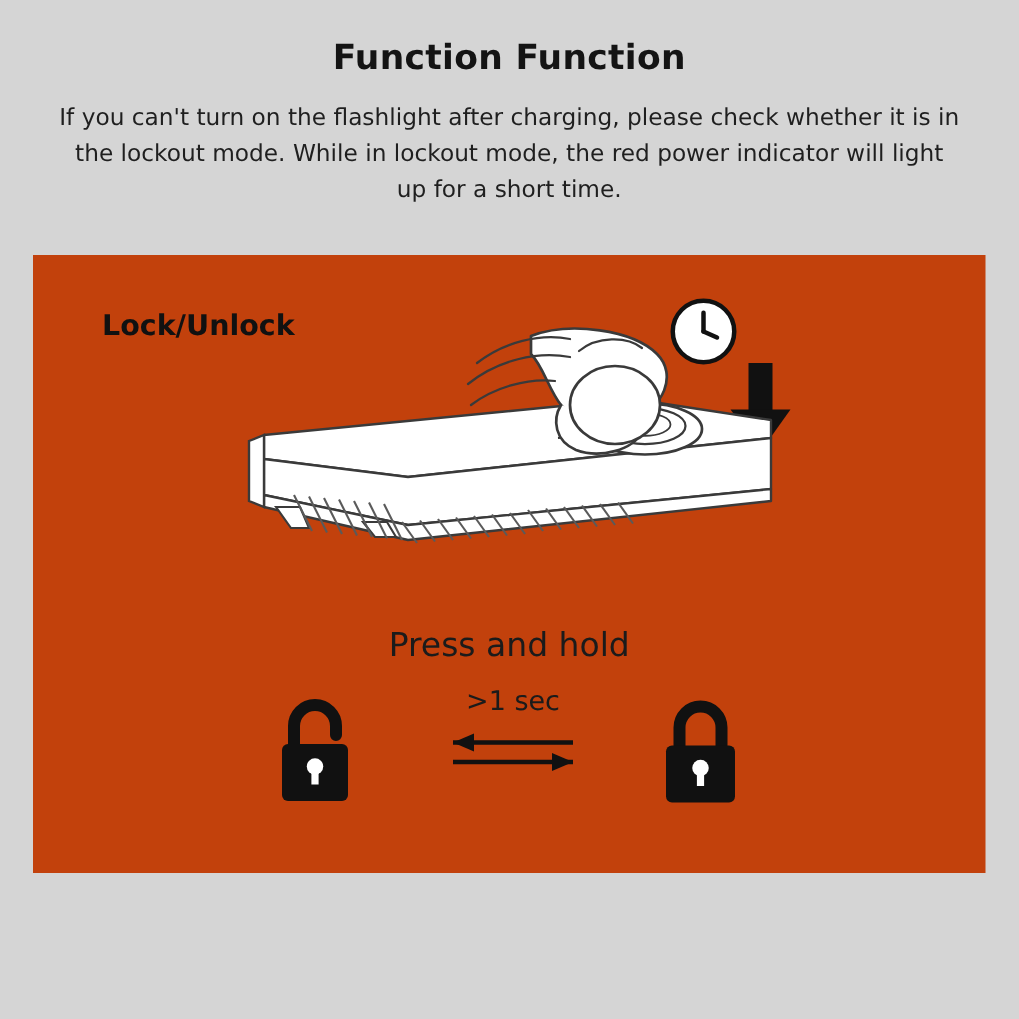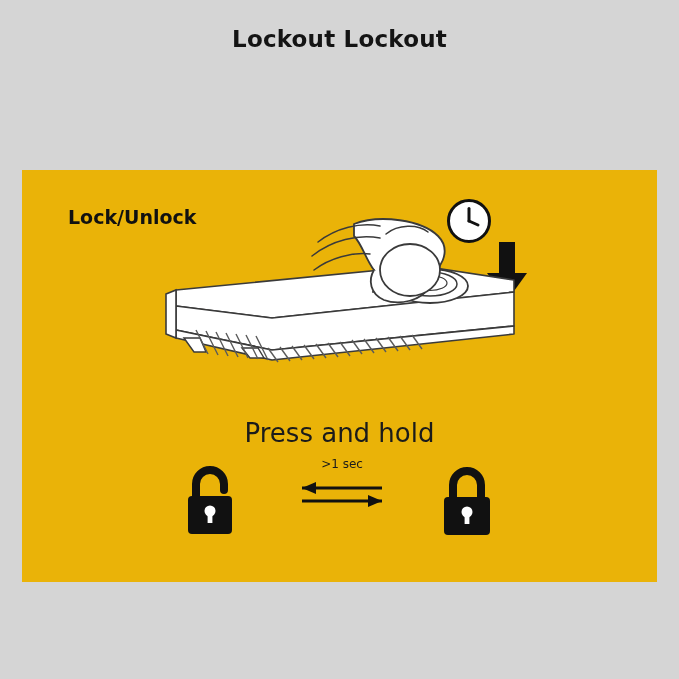--- a/index.html
+++ b/index.html
@@ -40,21 +40,21 @@
     margin: 0 auto;
     width: 600px;
   }
   
   .card {
     position: absolute;
     left: 22px;
     top: 170px;
     width: 635px;
     height: 412px;
-    background: #eab308;
+    background: #c2410c;
   }
   .lock-unlock-label {
     position: absolute;
     left: 46px;
     top: 36px;
     font-size: 19px;
     font-weight: bold;
     color: #111;
   }
   
@@ -80,21 +80,21 @@
     top: 48px;
     width: 420px;
     height: 200px;
   }
   .press-hold {
     position: absolute;
     top: 248px;
     left: 0;
     width: 635px;
     text-align: center;
-    font-size: 26px;
+    font-size: 22px;
     color: #1b1b1b;
   }
   .lock-open {
     position: absolute;
     left: 160px;
     top: 296px;
     width: 66px;
     height: 72px;
   }
   .lock-closed {
@@ -105,21 +105,21 @@
     height: 72px;
   }
   .sec-block {
     position: absolute;
     left: 255px;
     top: 288px;
     width: 130px;
     text-align: center;
   }
   .sec-text {
-    font-size: 12px;
+    font-size: 18px;
     color: #1b1b1b;
     line-height: 1.1;
   }
   .sec-arrows {
     width: 100px;
     height: 34px;
     margin: 7px auto 6px auto;
   }
   
   .footer {
@@ -144,21 +144,22 @@
     color: #111;
     letter-spacing: 0.1px;
   }
 </style>
 </head>
 <body>
 
 <div class="page">
 
   <div class="header">
-    <div class="title">Lockout Lockout</div>
+    <div class="title">Function Function</div>
+    <div class="subtitle">If you can't turn on the flashlight after charging, please check whether it is in the lockout mode. While in lockout mode, the red power indicator will light up for a short time.</div>
   </div>
 
   <div class="card">
 
     <div class="lock-unlock-label">Lock/Unlock</div>
 
     <div class="clock">
       <svg width="46" height="46" viewBox="0 0 46 46">
         <circle cx="23" cy="23" r="20.5" fill="#ffffff" stroke="#111" stroke-width="3"></circle>
         <line x1="23" y1="23" x2="23" y2="10.5" stroke="#111" stroke-width="3" stroke-linecap="round"></line>

